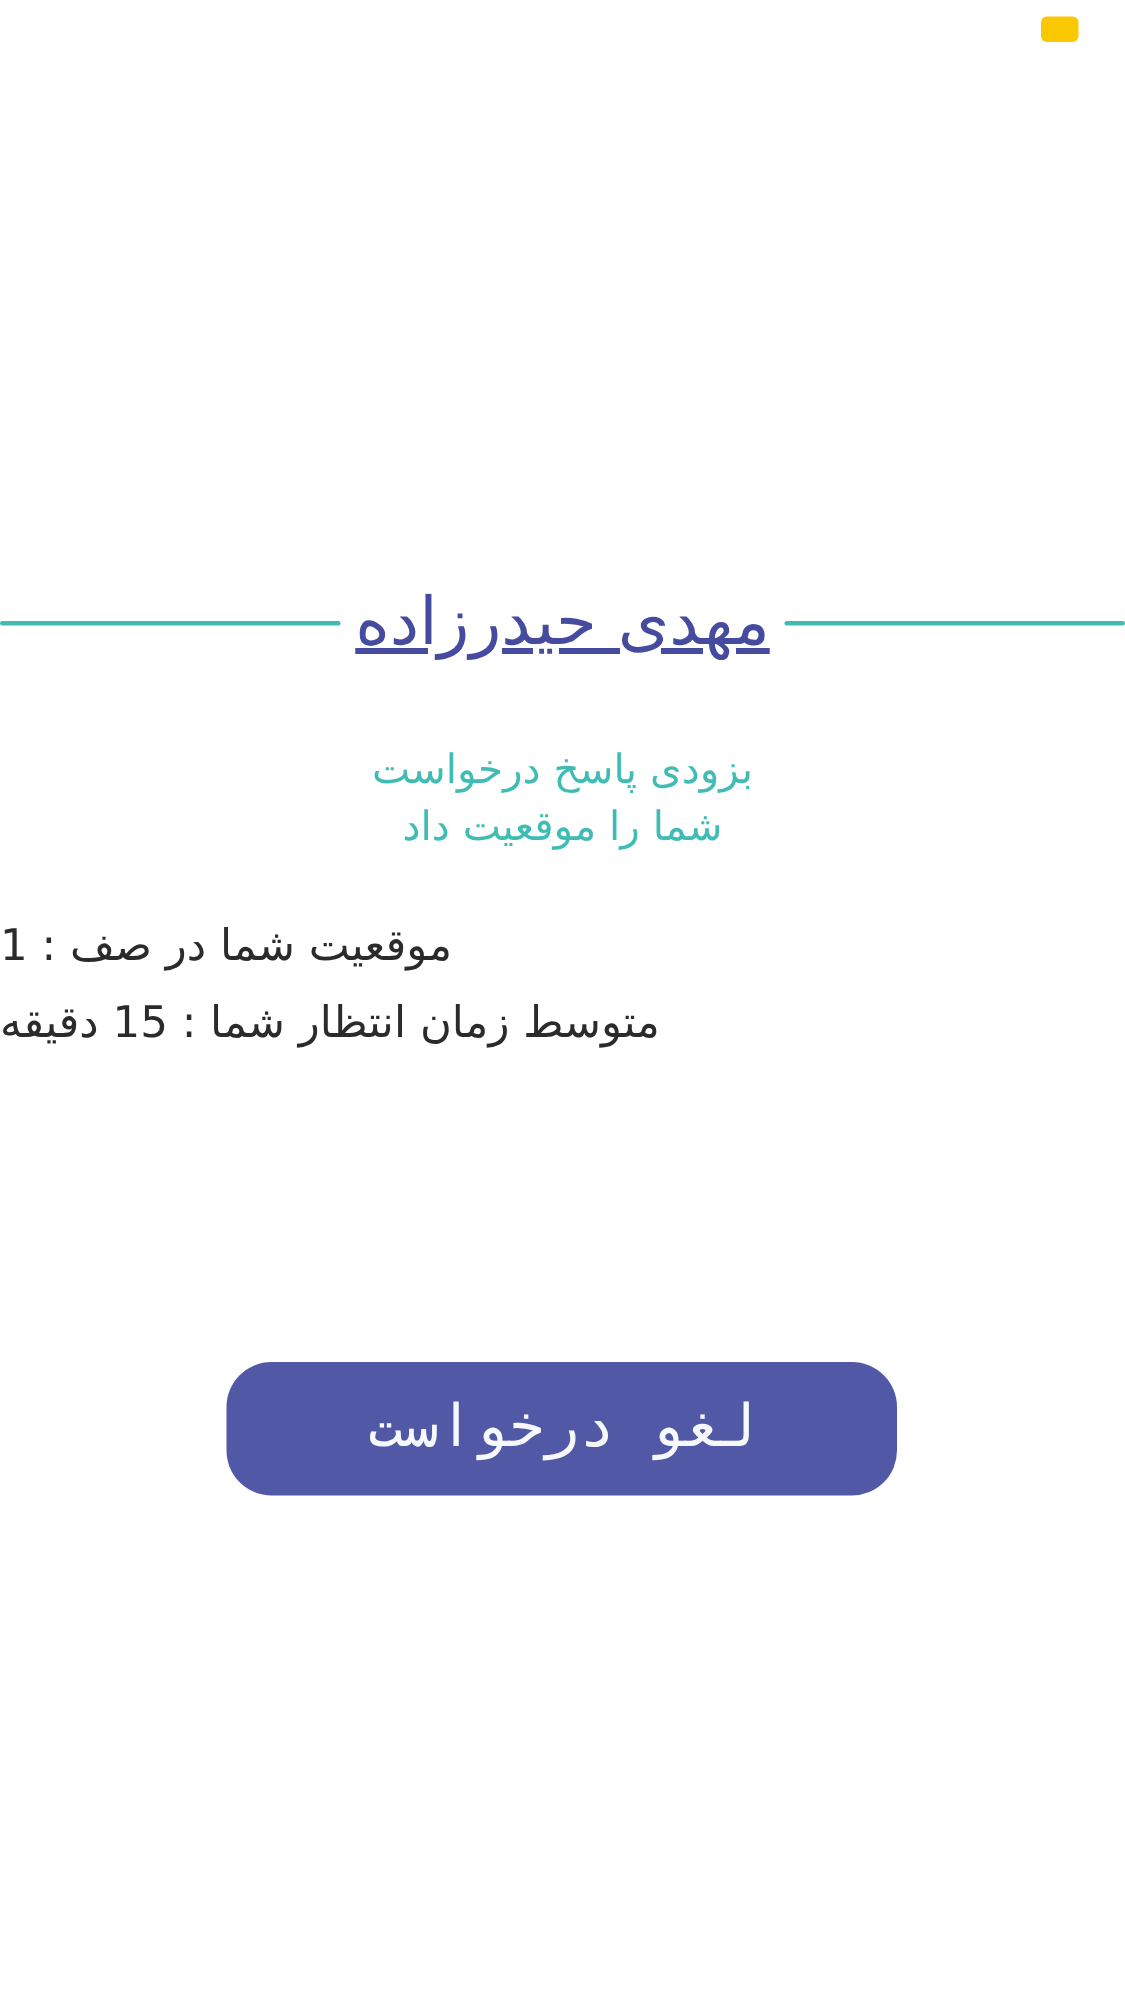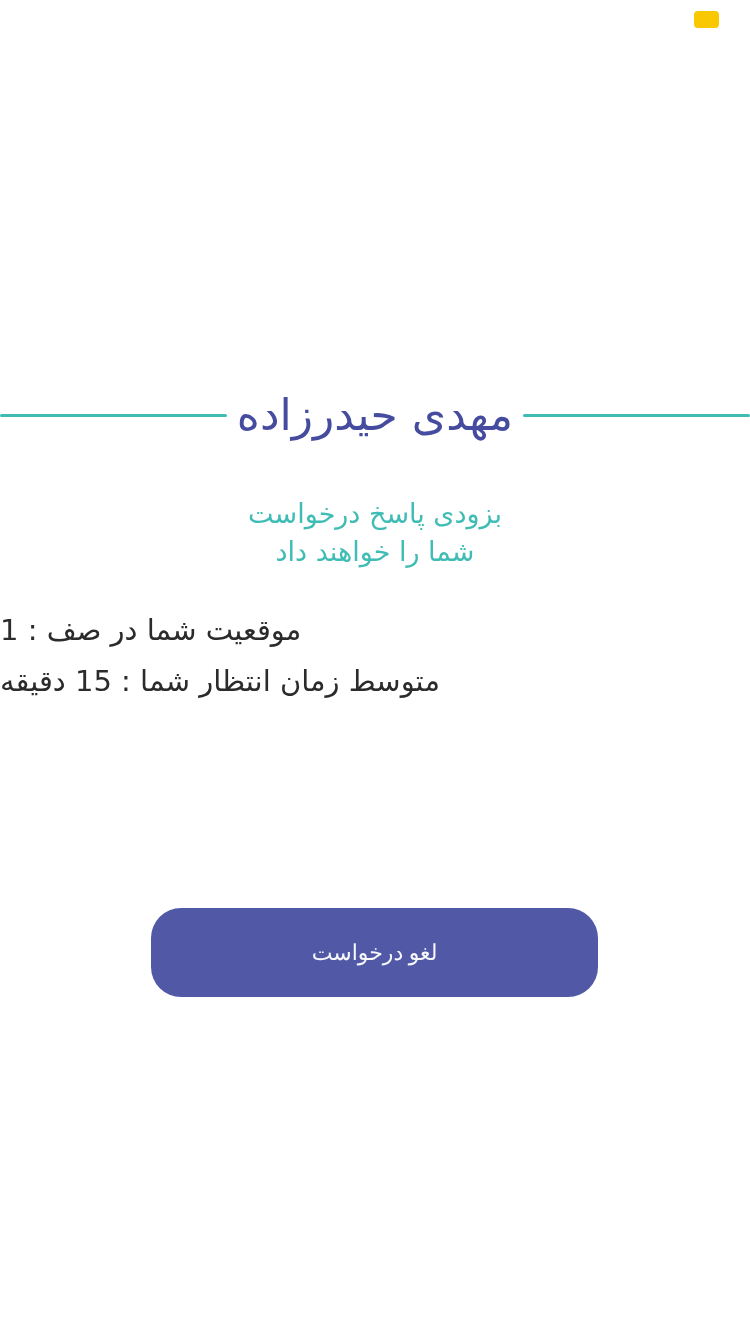--- a/index.html
+++ b/index.html
@@ -14,55 +14,55 @@
   }
   .title-row{
     position:absolute;top:387px;left:0;right:0;height:56px;
     display:flex;align-items:center;direction:rtl;
   }
   .title-row .line{
     flex:1;height:3px;border-radius:2px;background:var(--teal,#3FBDB4);
   }
   .title{
     margin:0 10px;font-size:44px;font-weight:400;line-height:56px;
-    color:var(--accent-indigo,#454C9F);white-space:nowrap;
+    color:var(--accent-indigo,#454C9F);white-space:nowrap;text-decoration:underline;
   }
   .subtitle{
     position:absolute;top:463px;left:0;right:0;text-align:center;direction:rtl;
     color:var(--teal,#3FBDB4);font-size:27px;line-height:38px;margin-top:32px;
   }
   .queue{
     position:absolute;top:612px;left:0;right:0;text-align:left;direction:rtl;
     color:var(--text-dark,#2B2B2B);font-size:29px;
   }
   .queue .q-line{margin:0;line-height:36px;}
   .queue .q-line + .q-line{margin-top:15px;}
   .cancel-btn{
     position:absolute;top:908px;left:151px;width:447px;height:89px;
     border:none;border-radius:30px;background:var(--button-indigo,#5159A7);
-    color:var(--button-text,#F7F8FB);font-size:22px;direction:rtl;
-    font-family:Liberation Serif, serif;cursor:pointer;
+    color:var(--button-text,#F7F8FB);font-size:39px;direction:rtl;
+    font-family:Liberation Mono, monospace;cursor:pointer;
   }
 </style>
 </head>
 <body>
 
 <div class="screen">
 
   <div class="battery"></div>
 
   <div class="title-row">
     <span class="line"></span>
     <h1 class="title">مهدی حیدرزاده</h1>
     <span class="line"></span>
   </div>
 
   <div class="subtitle">
     <div>بزودی پاسخ درخواست</div>
-    <div>شما را خواهند داد</div>
+    <div>شما را موقعیت داد</div>
   </div>
 
   <div class="queue">
     <p class="q-line">موقعیت شما در صف : 1</p>
     <p class="q-line">متوسط زمان انتظار شما : 15 دقیقه</p>
   </div>
 
   <button class="cancel-btn">لغو درخواست</button>
 
 </div>

